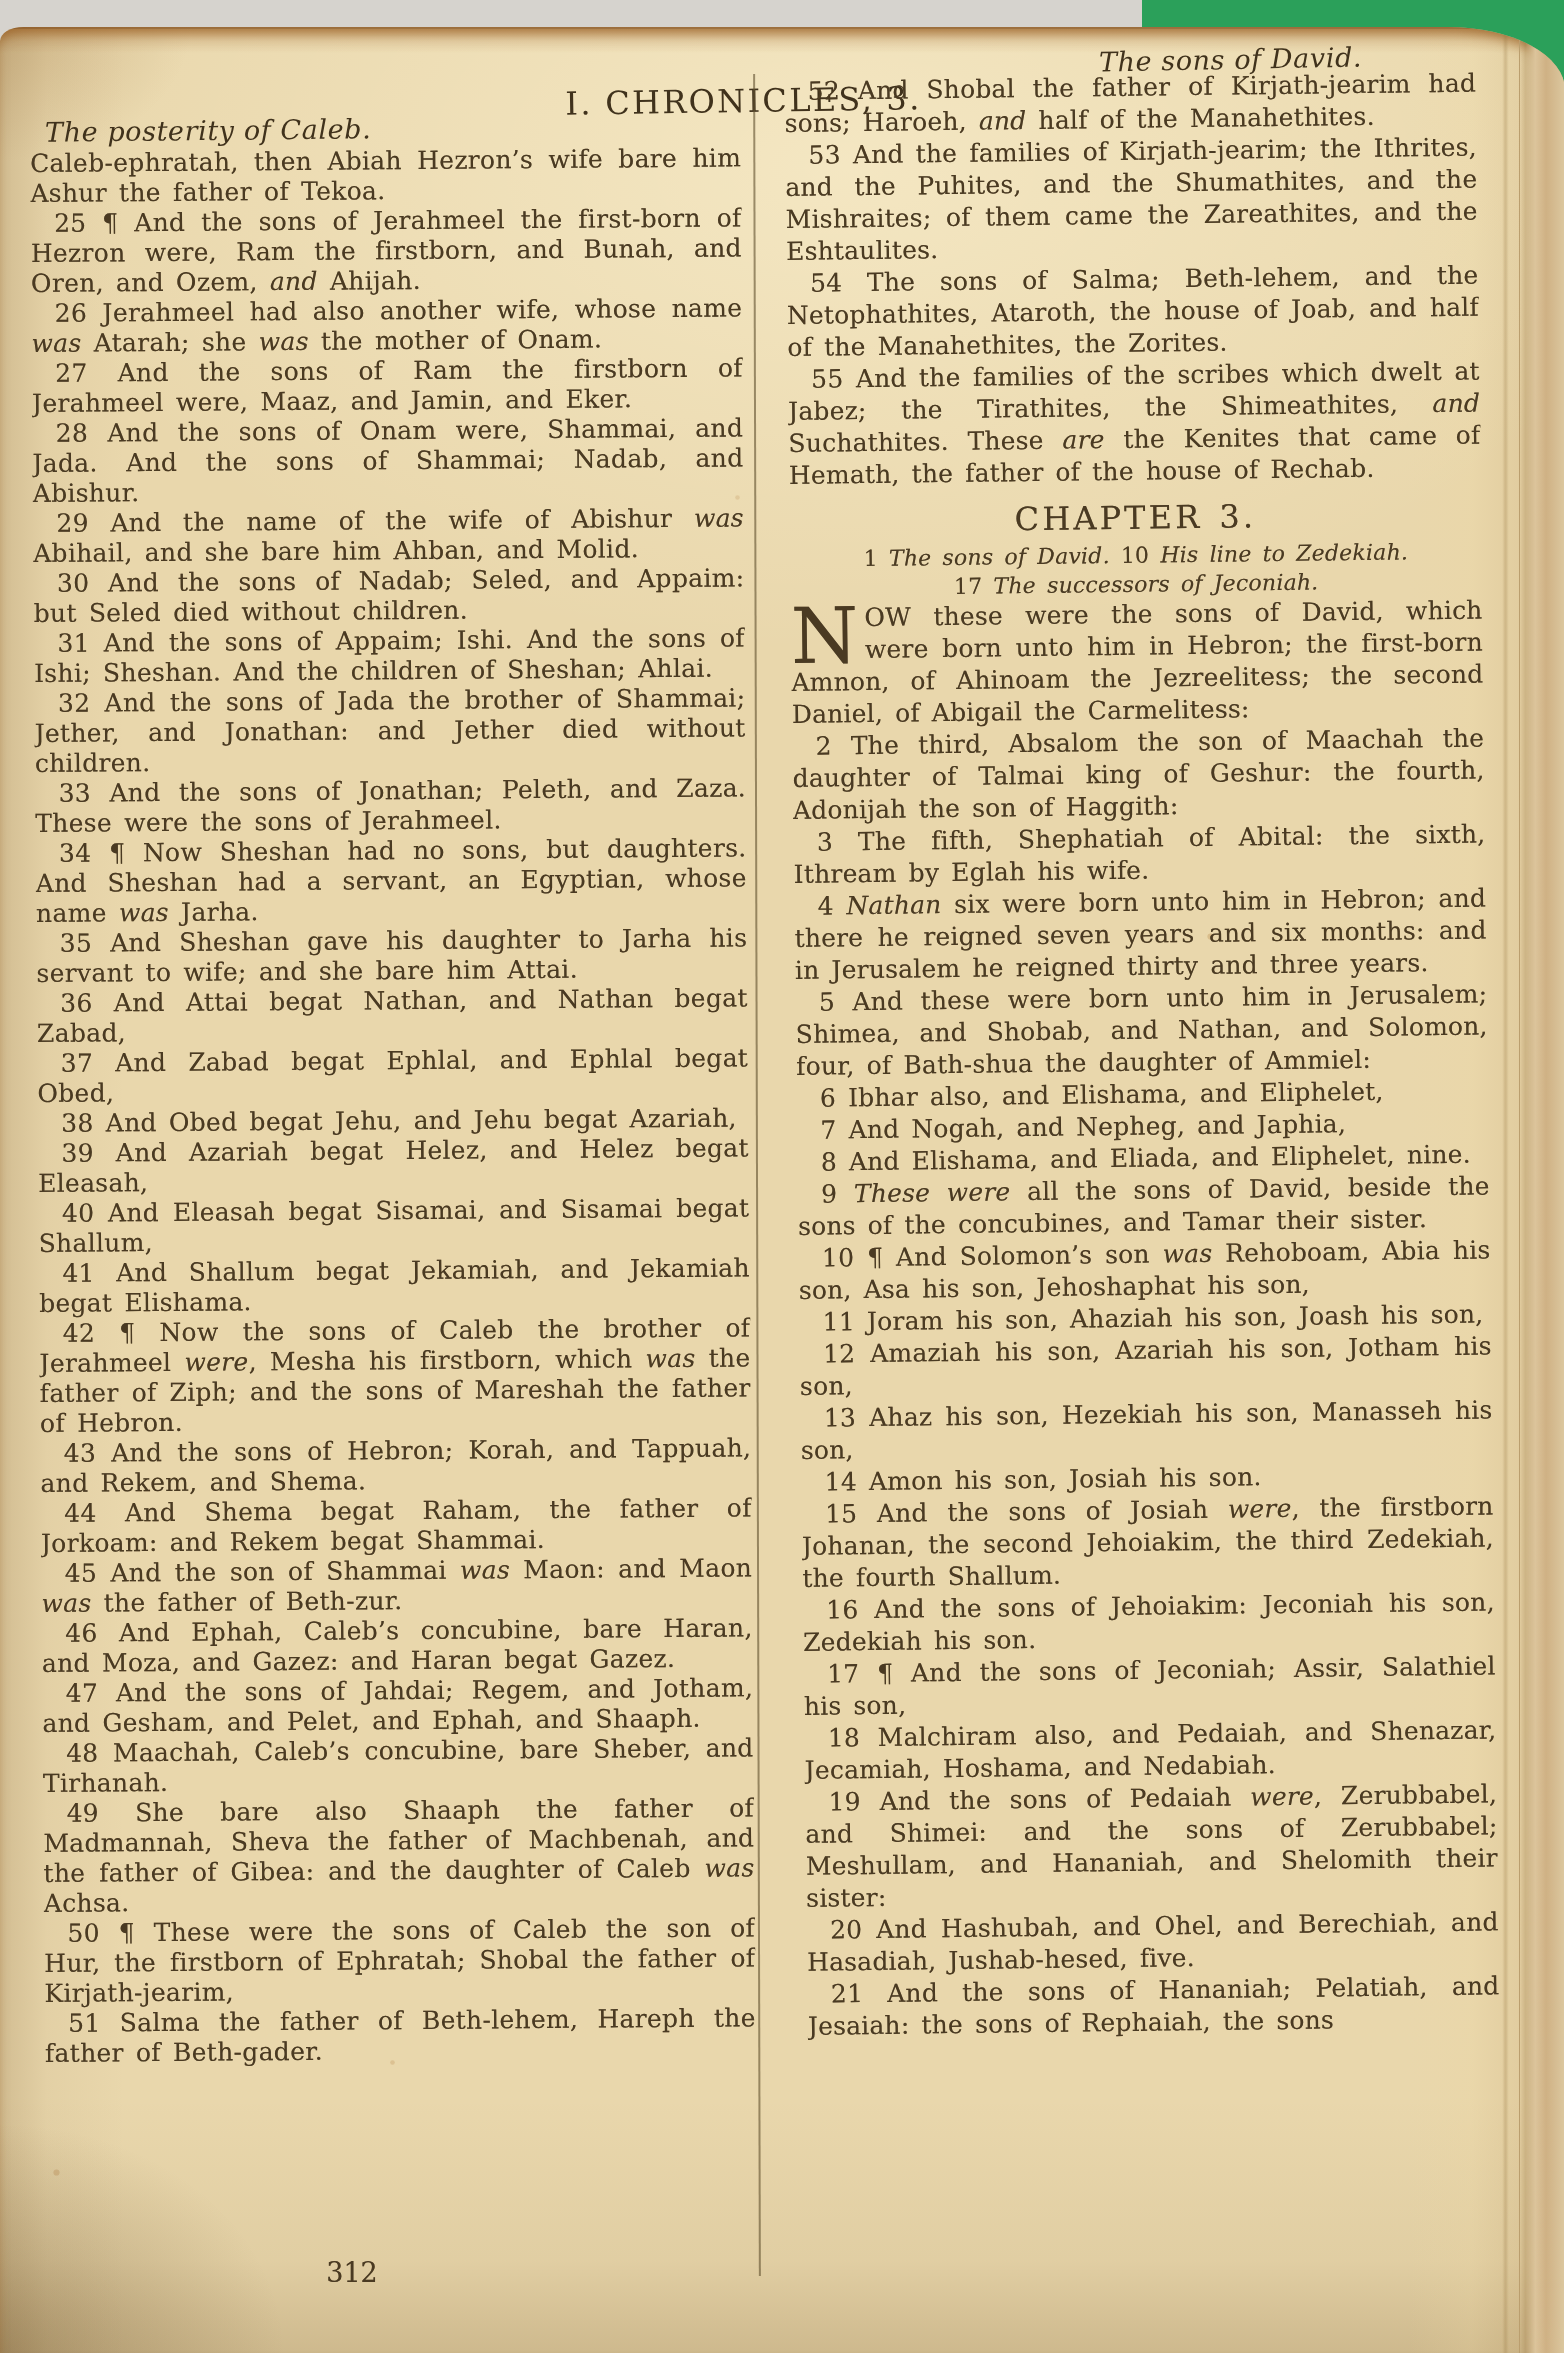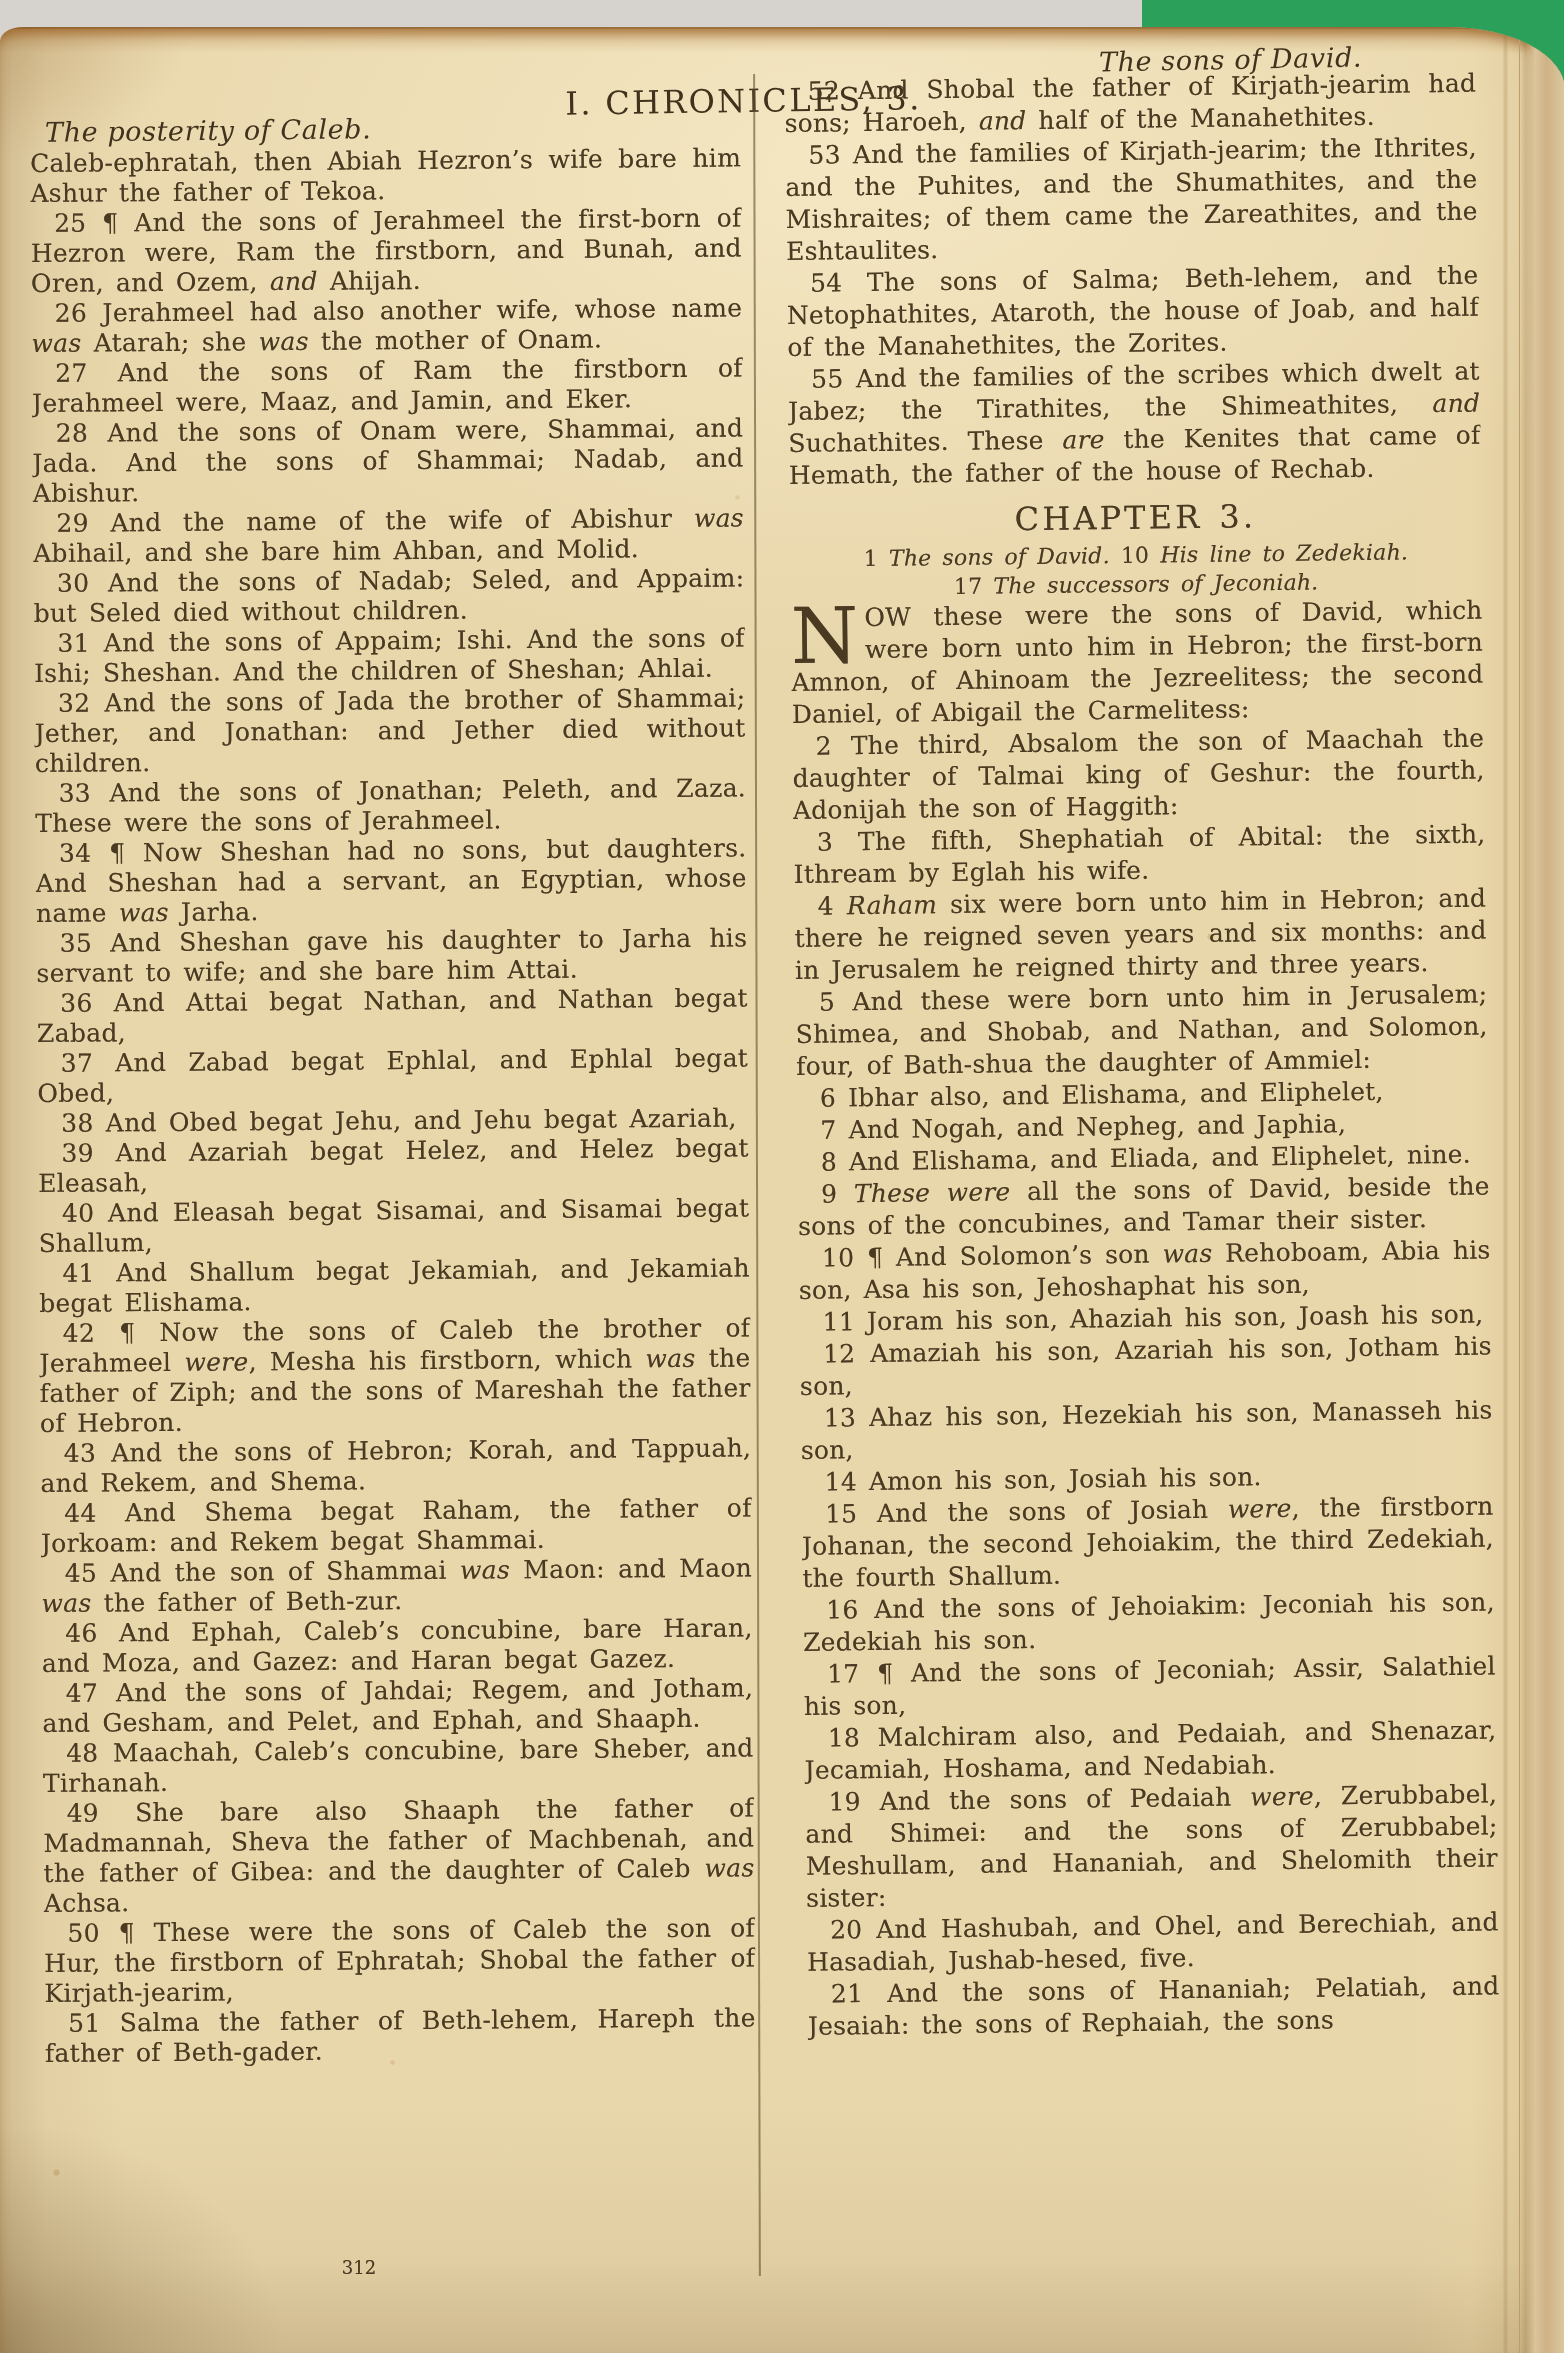--- a/index.html
+++ b/index.html
@@ -67,22 +67,22 @@
     left:784px;top:49px;width:692px;height:2227px;
     font-size:25px;line-height:32px;word-spacing:3.9px;letter-spacing:0.2px;
     transform:rotate(-0.7deg);transform-origin:0 0;
   }
   p.verse{margin:0;text-indent:23.5px;text-align:justify;}
   p.partial{text-indent:0;}
   p.chapter-head{margin:12.5px 0 6.3px;text-indent:0;text-align:center;font-size:32px;letter-spacing:3.1px;line-height:34px;}
   p.summary{margin:0;text-indent:0;text-align:center;font-size:22px;line-height:29px;letter-spacing:0.2px;}
   span.dropcap{float:left;font-size:77px;line-height:59px;padding:4.7px 6.3px 0 0;}
 
-  .pageno{position:absolute;left:226px;top:2230px;width:266px;text-align:center;
-    font-size:18px;color:#4a3a22;text-shadow:0 0 0.5px rgba(74,58,34,.55);}
+  .pageno{position:absolute;left:219px;top:2230px;width:266px;text-align:center;
+    font-size:27px;color:#4a3a22;text-shadow:0 0 0.5px rgba(74,58,34,.55);}
 
   .freckles{position:absolute;left:0;top:0;width:3.1px;height:3.1px;border-radius:50%;
     background:rgba(160,96,30,.35);
     box-shadow:55px 2144px 0 1.6px rgba(160,96,30,.22),
                391px 2034px 0 0.8px rgba(160,96,30,.18),
                1209px 908px 0 1.6px rgba(170,110,40,.25),
                736px 469px 0 0.8px rgba(160,96,30,.15),
                1315px 258px 0 0.8px rgba(170,110,40,.2);}
 </style>
 </head>
@@ -137,21 +137,21 @@
       <p class="verse">52 And Shobal the father of Kirjath-jearim had sons; Haroeh, <i>and</i> half of the Manahethites.</p>
       <p class="verse">53 And the families of Kirjath-jearim; the Ithrites, and the Puhites, and the Shumathites, and the Mishraites; of them came the Zareathites, and the Eshtaulites.</p>
       <p class="verse">54 The sons of Salma; Beth-lehem, and the Netophathites, Ataroth, the house of Joab, and half of the Manahethites, the Zorites.</p>
       <p class="verse">55 And the families of the scribes which dwelt at Jabez; the Tirathites, the Shimeathites, <i>and</i> Suchathites.  These <i>are</i> the Kenites that came of Hemath, the father of the house of Rechab.</p>
       <p class="chapter-head">CHAPTER 3.</p>
       <p class="summary">1 <i>The sons of David.</i>  10 <i>His line to Zedekiah.</i></p>
       <p class="summary">17 <i>The successors of Jeconiah.</i></p>
       <p class="verse partial"><span class="dropcap">N</span>OW these were the sons of David, which were born unto him in Hebron; the first-born Amnon, of Ahinoam the Jezreelitess; the second Daniel, of Abigail the Carmelitess:</p>
       <p class="verse">2 The third, Absalom the son of Maachah the daughter of Talmai king of Geshur: the fourth, Adonijah the son of Haggith:</p>
       <p class="verse">3 The fifth, Shephatiah of Abital: the sixth, Ithream by Eglah his wife.</p>
-      <p class="verse">4 <i>Raham</i> six were born unto him in Hebron; and there he reigned seven years and six months: and in Jerusalem he reigned thirty and three years.</p>
+      <p class="verse">4 <i>Nathan</i> six were born unto him in Hebron; and there he reigned seven years and six months: and in Jerusalem he reigned thirty and three years.</p>
       <p class="verse">5 And these were born unto him in Jerusalem; Shimea, and Shobab, and Nathan, and Solomon, four, of Bath-shua the daughter of Ammiel:</p>
       <p class="verse">6 Ibhar also, and Elishama, and Eliphelet,</p>
       <p class="verse">7 And Nogah, and Nepheg, and Japhia,</p>
       <p class="verse">8 And Elishama, and Eliada, and Eliphelet, nine.</p>
       <p class="verse">9 <i>These were</i> all the sons of David, beside the sons of the concubines, and Tamar their sister.</p>
       <p class="verse">10 ¶ And Solomon’s son <i>was</i> Rehoboam, Abia his son, Asa his son, Jehoshaphat his son,</p>
       <p class="verse">11 Joram his son, Ahaziah his son, Joash his son,</p>
       <p class="verse">12 Amaziah his son, Azariah his son, Jotham his son,</p>
       <p class="verse">13 Ahaz his son, Hezekiah his son, Manasseh his son,</p>
       <p class="verse">14 Amon his son, Josiah his son.</p>

